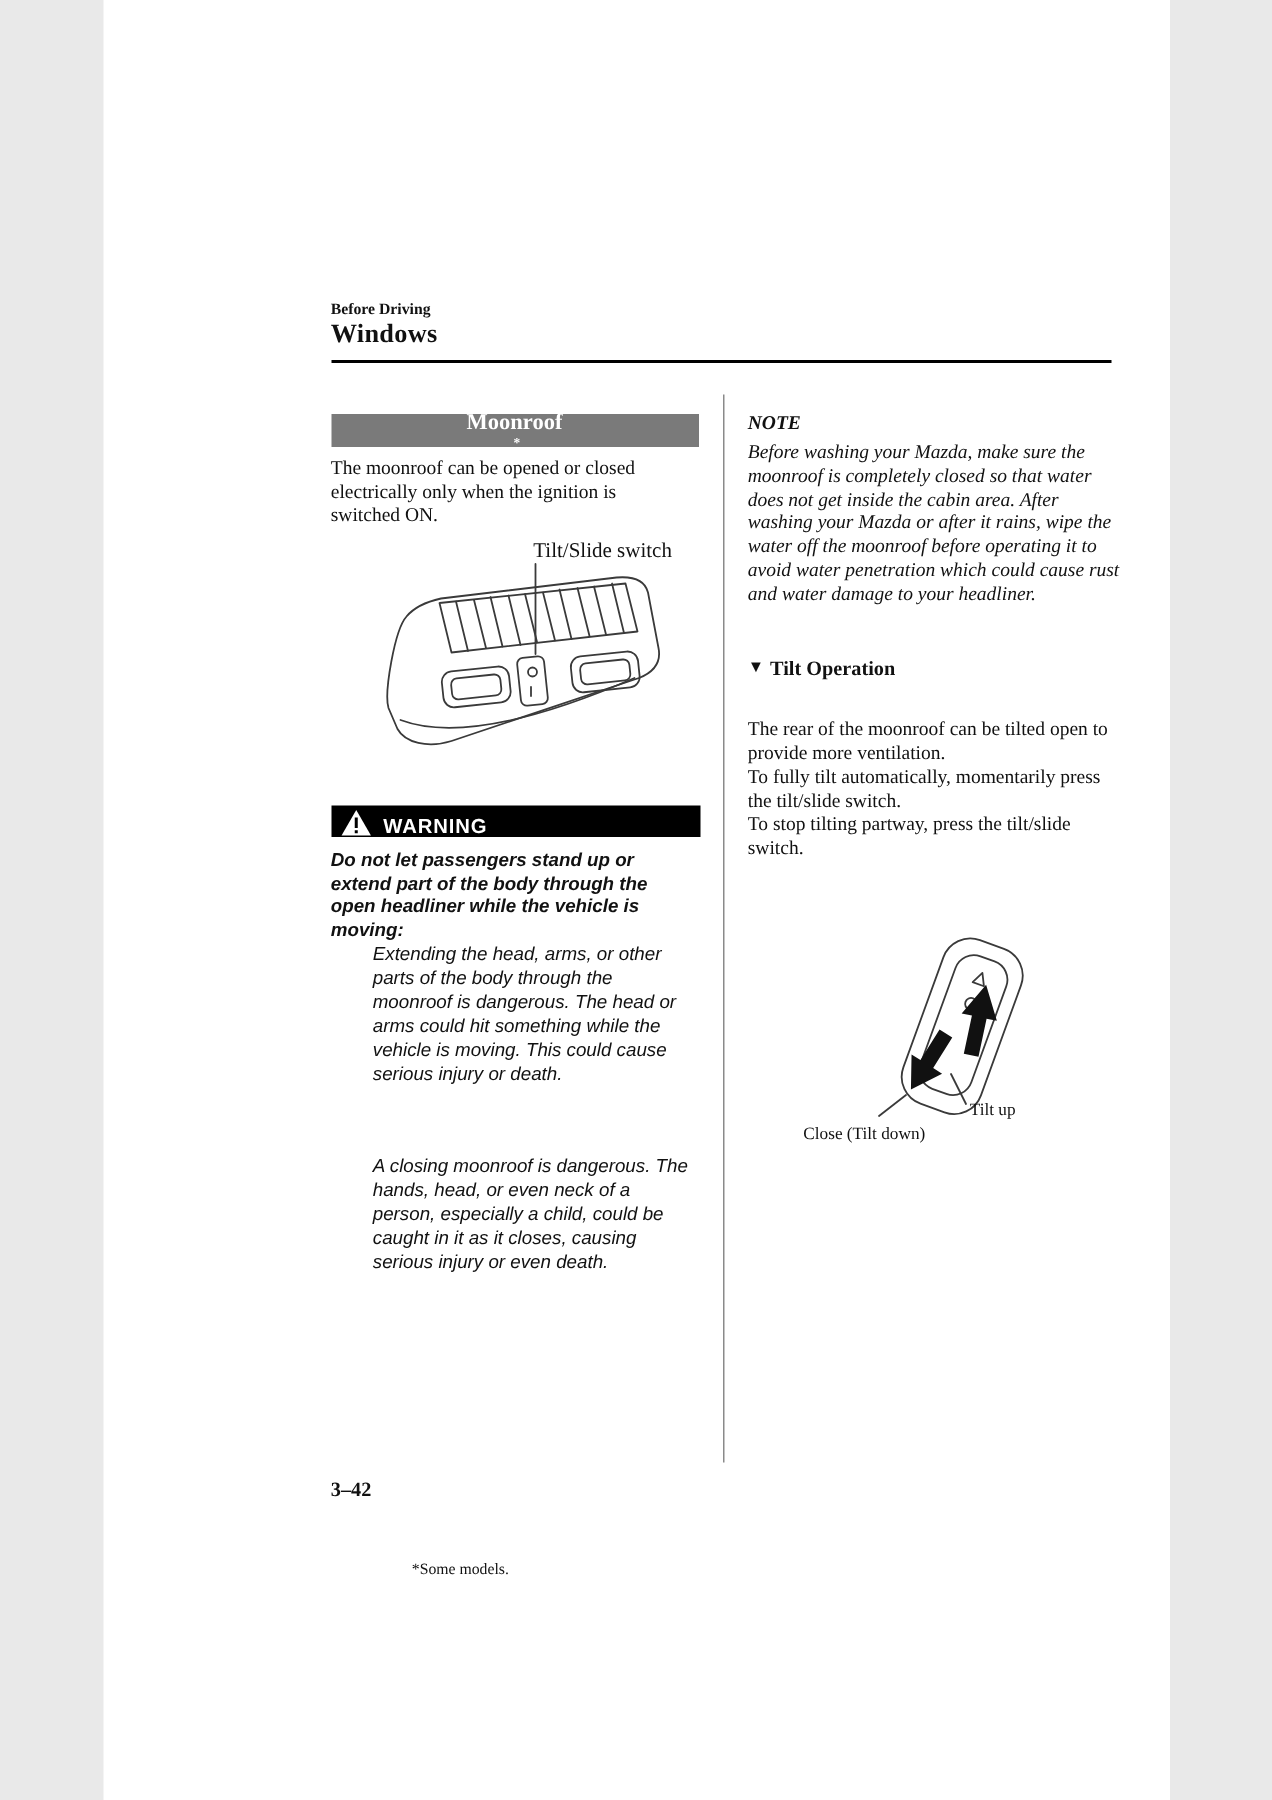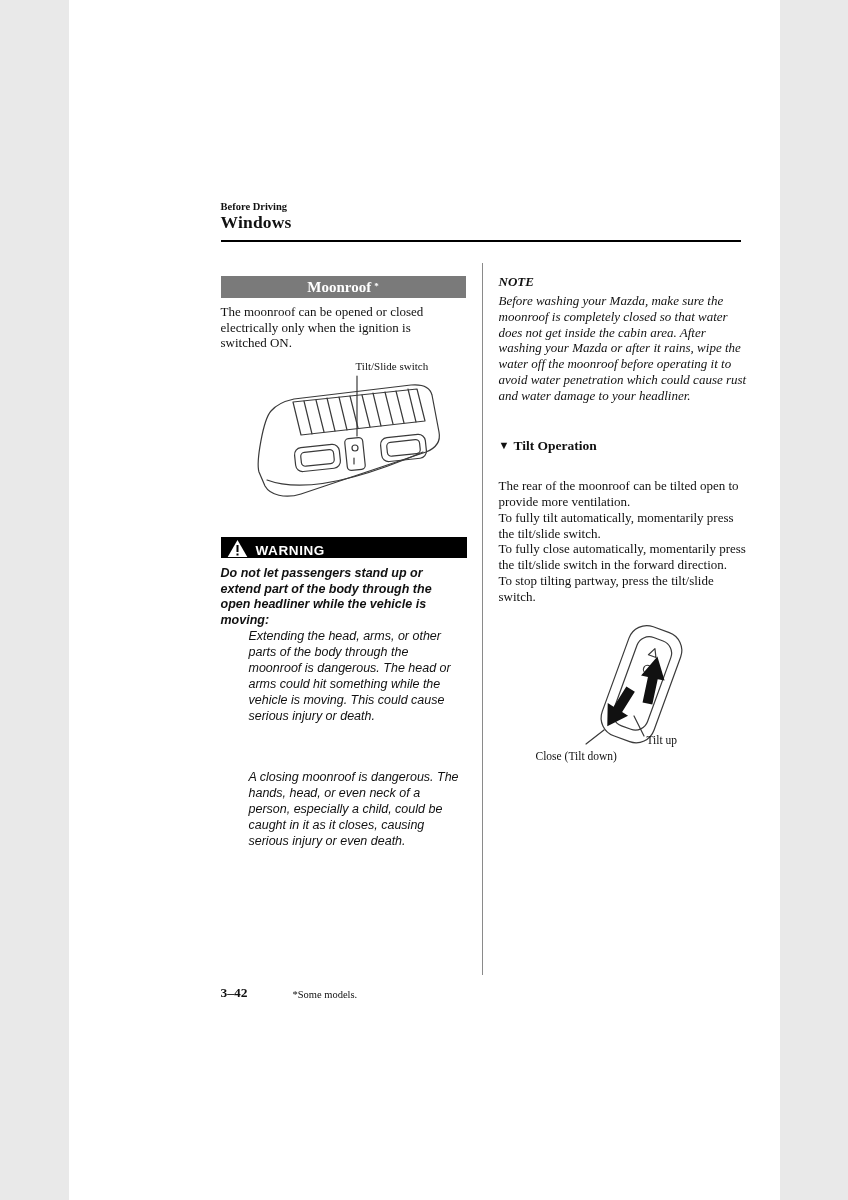--- a/index.html
+++ b/index.html
@@ -10,27 +10,27 @@
   }
   .abs{position:absolute;}
 
   #breadcrumb{left:152px;top:201px;font-size:10.5px;font-weight:bold;}
   #page-title{left:152px;top:212px;font-size:17.5px;font-weight:bold;letter-spacing:.2px;}
   #title-rule{left:152px;top:240px;width:520px;height:2px;background:#000;}
 
   #moonroof-bar{
     left:152px;top:276px;width:245px;height:22px;background:#7a7a7a;
     display:flex;align-items:center;justify-content:center;
-    color:#fff;font-weight:bold;font-size:15px;
+    color:#fff;font-weight:bold;font-size:15px;flex-direction:column;
   }
   #moonroof-bar sup{font-size:9px;margin-left:3px;position:relative;top:-1px;}
 
   #moonroof-intro{left:152px;top:304px;width:232px;font-size:13px;line-height:15.6px;}
 
-  #fig1-label{left:287px;top:360px;font-size:11px;}
+  #fig1-label{left:287px;top:360px;font-size:14px;}
   #fig1{left:160px;top:374px;}
 
   #warning-banner{
     left:152px;top:537px;width:246px;height:21px;background:#000;
     display:flex;align-items:flex-end;gap:8px;padding:0;box-sizing:border-box;
   }
   #warning-banner svg{margin-left:6px;}
   .warn-title{color:#fff;font-family:"Liberation Sans",sans-serif;font-weight:bold;font-size:13.5px;letter-spacing:.6px;}
 
   .warn-heading{font-family:"Liberation Sans",sans-serif;font-weight:bold;font-style:italic;font-size:12.5px;line-height:15.6px;}
@@ -48,21 +48,21 @@
   #tilt-heading{left:430px;top:438px;font-size:13.5px;font-weight:bold;display:flex;align-items:center;gap:4px;}
   #tilt-heading .tri{font-size:11px;position:relative;top:-1px;}
   #tilt-intro{left:430px;top:463px;width:246px;font-size:13px;line-height:15.6px;margin-top:15px;}
   #tilt-steps{left:430px;top:510px;width:250px;font-size:13px;line-height:15.7px;}
 
   #fig2{left:465px;top:620px;}
   #lbl-tiltup{left:578px;top:734px;font-size:11.5px;}
   #lbl-close{left:467px;top:750px;font-size:11.5px;}
 
   #page-number{left:152px;top:985px;font-size:13.5px;font-weight:bold;}
-  #footnote{left:206px;top:989px;font-size:10.5px;margin-left:18px;}
+  #footnote{left:206px;top:1041px;font-size:10.5px;}
 
   .crop-mark{width:1px;height:12px;background:#9a9a9a;}
   #crop1{left:735px;top:160px;}
   #crop2{left:735px;top:1030px;}
 </style>
 </head>
 <body>
 
 <div id="page">
 
@@ -125,21 +125,20 @@
 
   <div id="tilt-heading" class="abs">
     <span class="tri">▼</span>
     <span>Tilt Operation</span>
   </div>
 
   <div id="tilt-intro" class="abs">The rear of the moonroof can be tilted open to provide more ventilation.</div>
 
   <div id="tilt-steps" class="abs">
     <div>To fully tilt automatically, momentarily press the tilt/slide switch.</div>
-    <div>To fully close automatically, momentarily press the tilt/slide switch in the forward direction.</div>
     <div>To stop tilting partway, press the tilt/slide switch.</div>
   </div>
 
   <svg id="fig2" class="abs" width="190" height="132" viewBox="0 0 190 132">
     <g fill="none" stroke="#3a3a3a" stroke-width="1.2" stroke-linejoin="round" stroke-linecap="round">
       <g transform="translate(0,4) rotate(20 107 60)">
         <rect x="80" y="2" width="55" height="116" rx="19"></rect>
         <rect x="90" y="12" width="36" height="94" rx="13"></rect>
         <polygon points="104,30 112,30 108,22"></polygon>
         <circle cx="108" cy="44" r="4"></circle>

